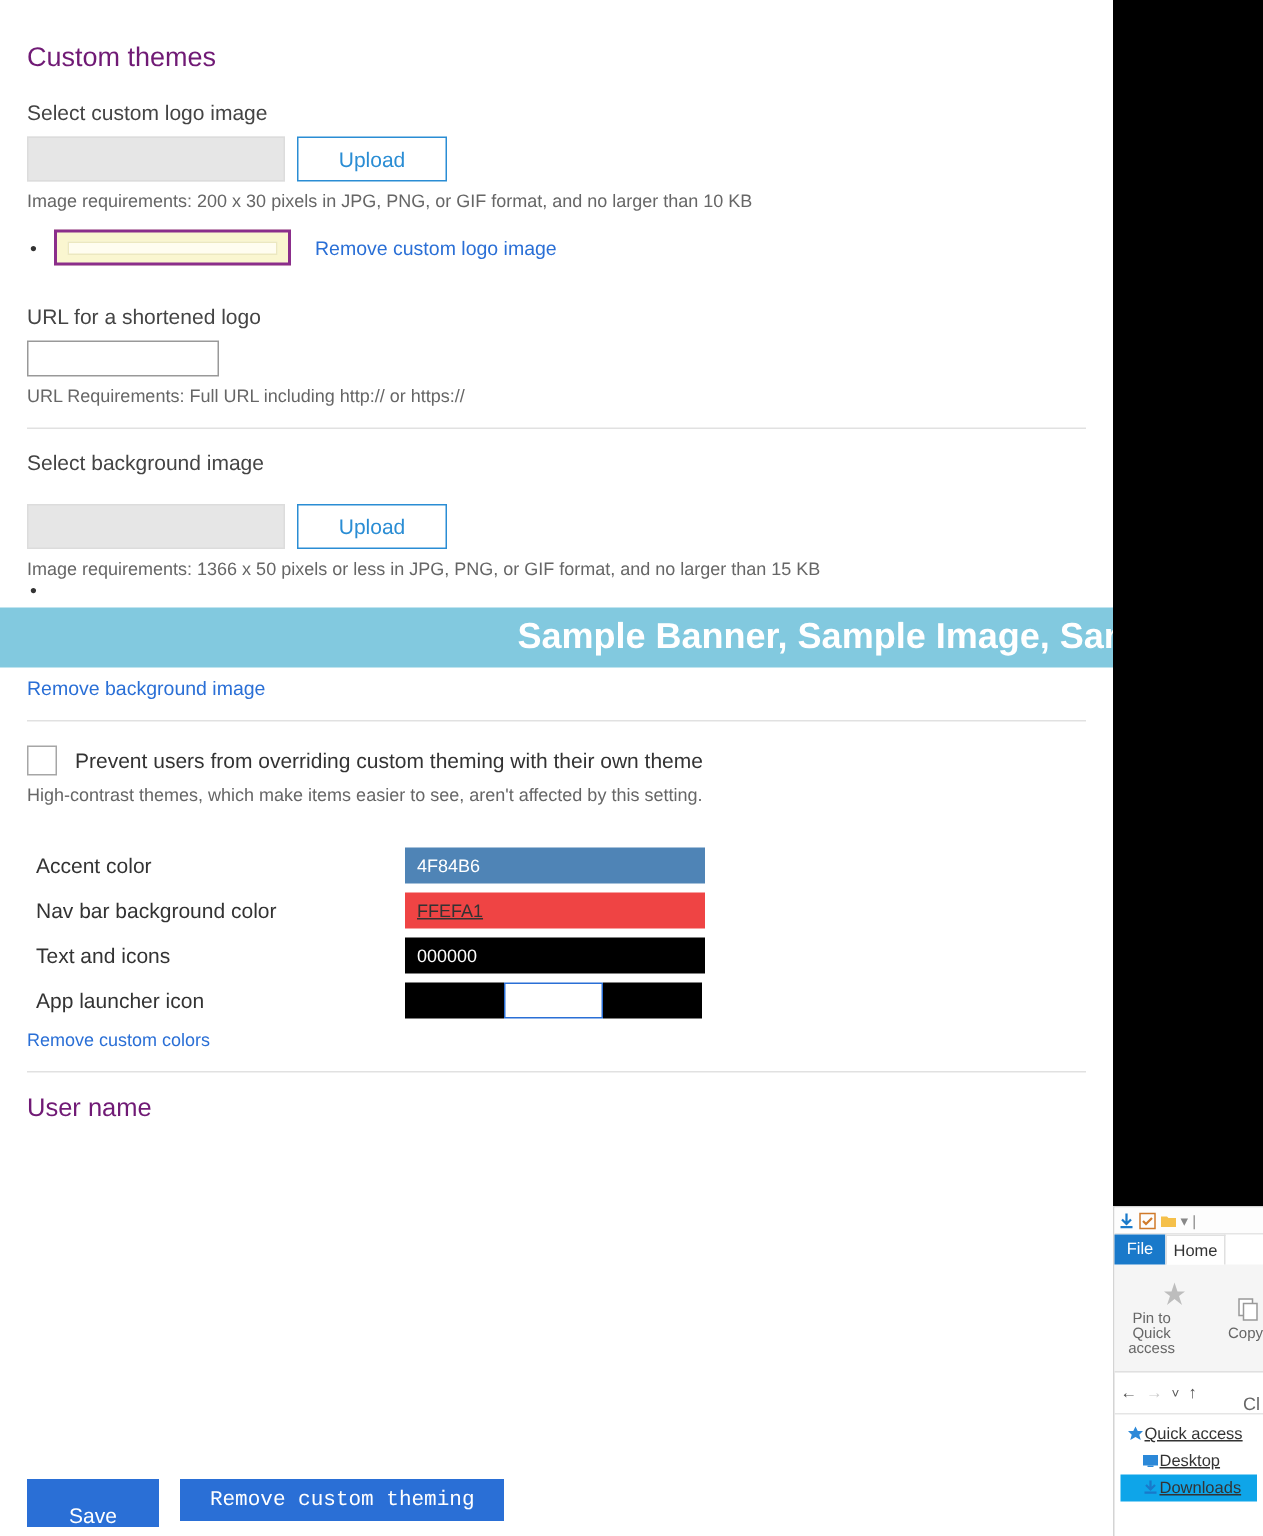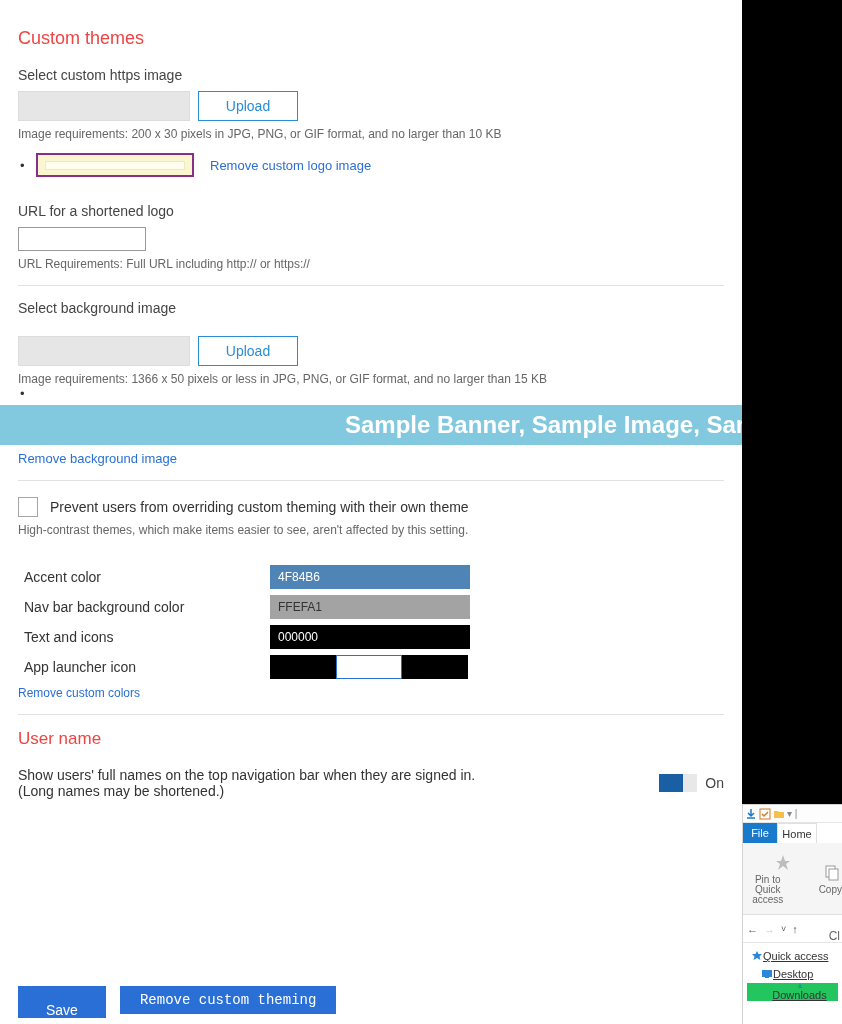--- a/index.html
+++ b/index.html
@@ -8,21 +8,21 @@
 .panel { position: absolute; top: 0; left: 0; width: 742px; height: 1024px; background: #fff; }
 
 
 .hdr { background: #595959; color: #fff; height: 72px; padding: 18px 16px; position: relative; }
 .hdr h1 { font-weight: 300; font-size: 22px; }
 .close-btn { position: absolute; right: 30px; top: 22px; width: 20px; height: 20px; background: #2a6fd6; display: flex; align-items: center; justify-content: center; cursor: pointer; }
 .close-btn svg { width: 14px; height: 14px; }
 
 .content { padding: 16px 18px 10px 18px; overflow-y: auto; height: calc(100% - 72px); }
 
-.sec-title { font-size: 18px; font-weight: 300; color: #ef4444; margin: 12px 0 18px; }
+.sec-title { font-size: 18px; font-weight: 300; color: #701a75; margin: 12px 0 18px; }
 .lbl { font-size: 14px; color: #444; margin-bottom: 8px; display: block; }
 .hint { font-size: 12px; color: #666; margin-top: 6px; }
 
 .file-row { display: flex; gap: 8px; align-items: center; }
 .file-grey { width: 172px; height: 30px; background: #e6e6e6; border: 1px solid #dcdcdc; }
 .btn-upload { width: 100px; height: 30px; background: #fff; border: 1px solid #2a8dd4; color: #2a8dd4; font-size: 14px; cursor: pointer; }
 
 .logo-line { display: flex; align-items: center; gap: 16px; margin: 12px 0 4px 18px; position: relative; }
 .logo-line::before { content: "•"; position: absolute; left: -16px; color: #333; }
 .logo-thumb { width: 158px; height: 24px; border: 2px solid #8b2e8b; background: #faf6d0; display: flex; align-items: center; justify-content: center; }
@@ -39,21 +39,21 @@
 .banner { background: #82c9df; color: #fff; font-size: 24px; font-weight: 600; height: 40px; display: flex; align-items: center; padding-left: 345px; margin: 4px -18px 6px -18px; white-space: nowrap; overflow: hidden; }
 
 .chk-row { display: flex; align-items: center; gap: 12px; margin: 16px 0 6px; }
 .chk { width: 20px; height: 20px; border: 1px solid #a6a6a6; background: #fff; cursor: pointer; }
 
 
 .grid { display: grid; grid-template-columns: 252px 200px; row-gap: 6px; align-items: center; margin-top: 28px; }
 .gl { font-size: 14px; color: #333; padding-left: 6px; }
 .sw { height: 24px; display: flex; align-items: center; padding-left: 8px; font-size: 12px; color: #fff; }
 .sw-accent { background: #4f84b6; }
-.sw-nav { background: #a3a3a3; color: #333; }
+.sw-nav { background: #ef4444; color: #333; text-decoration: underline; }
 .sw-text { background: #000; }
 .icon-row { display: flex; }
 .icon-cell { width: 66px; height: 24px; }
 .ic-b { background: #000; }
 .ic-w { background: #fff; border: 1px solid #2a6fd6; }
 
 
 .un-row { display: flex; align-items: center; justify-content: space-between; margin-top: 14px; }
 .toggle-wrap { display: flex; align-items: center; gap: 8px; }
 .toggle { width: 38px; height: 18px; background: #e8e8e8; position: relative; }
@@ -74,32 +74,32 @@
 .ex-tab-home { background: #fff; width: 40px; display: flex; align-items: center; justify-content: center; border: 1px solid #e0e0e0; border-bottom: none; }
 .ex-ribbon { background: #f5f5f5; height: 72px; border-bottom: 1px solid #e0e0e0; display: flex; }
 .ex-rbtn { flex: 1; display: flex; flex-direction: column; align-items: flex-end; justify-content: center; gap: 2px; color: #666; }
 .ex-rbtn svg { width: 20px; height: 20px; }
 .ex-rtxt { font-size: 10px; text-align: center; line-height: 1; }
 .ex-cl { position:absolute; right:2px; top:108px; font-size:12px; color:#666;margin-top:16px; }
 .ex-nav { height: 28px; display: flex; align-items: center; gap: 6px; padding: 0 4px; border-bottom: 1px solid #e5e5e5; color: #555; }
 .ex-tree { padding: 4px 4px; }
 .ex-item { display: flex; align-items: center; gap: 0; height: 18px; padding-left: 4px; text-decoration: underline; }
 .ex-item svg { width: 12px; height: 12px; }
-.ex-item.sel { background: #22c55e; flex-direction: column; }
+.ex-item.sel { background: #0ea5e9; }
 .ex-sub { padding-left: 14px; }
 </style>
 </head>
 <body>
 
 <div class="panel">
 
   <div class="content">
     <div class="sec-title">Custom themes</div>
 
-    <div class="lbl">Select custom https image</div>
+    <div class="lbl">Select custom logo image</div>
     <div class="file-row">
       <div class="file-grey"></div>
       <button class="btn-upload">Upload</button>
     </div>
     <div class="hint">Image requirements: 200 x 30 pixels in JPG, PNG, or GIF format, and no larger than 10 KB</div>
 
     <div class="logo-line">
       <div class="logo-thumb">
           <div class="logo-thumb-inner"></div>
         </div>
@@ -148,32 +148,20 @@
         <div class="icon-cell ic-w"></div>
         <div class="icon-cell ic-b"></div>
       </div>
     </div>
     <div style="height:6px"></div>
     <span class="link" style="font-size:12px;">Remove custom colors</span>
 
     <hr class="hr">
 
     <div class="sec-title" style="font-size:17px;">User name</div>
-    <div class="un-row">
-      <div>
-        <div style="font-size:14px;">Show users' full names on the top navigation bar when they are signed in.</div>
-        <div style="font-size:14px;">(Long names may be shortened.)</div>
-      </div>
-      <div class="toggle-wrap">
-        <div class="toggle">
-            <div class="knob"></div>
-          </div>
-        <span class="toggle-lbl">On</span>
-      </div>
-    </div>
   </div>
 
   <div class="footer">
     <button class="btn-primary">Save</button>
     <button class="btn-secondary">Remove custom theming</button>
   </div>
 </div>
 
 <div class="explorer">
   <div class="ex-qat">

